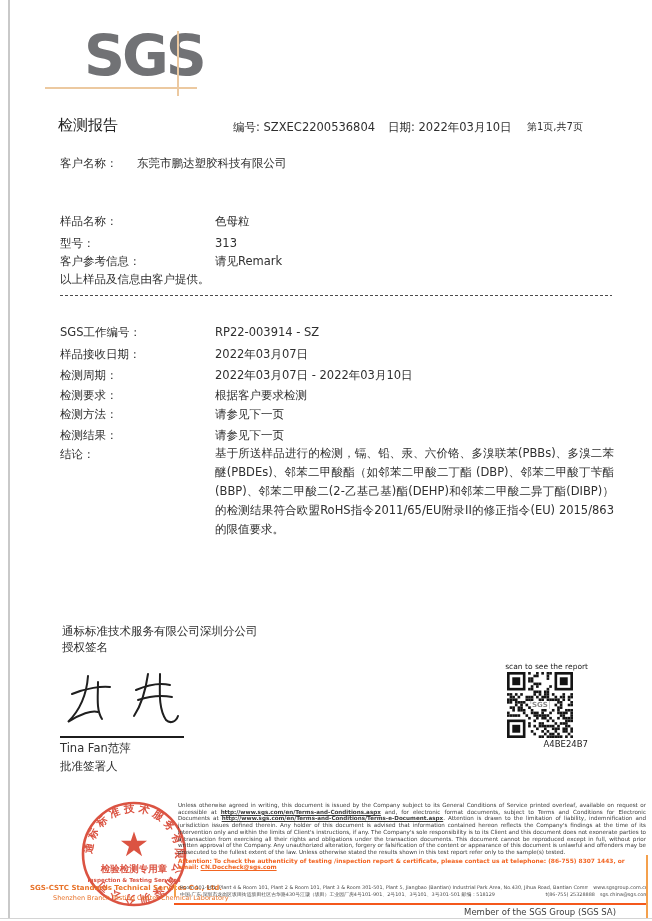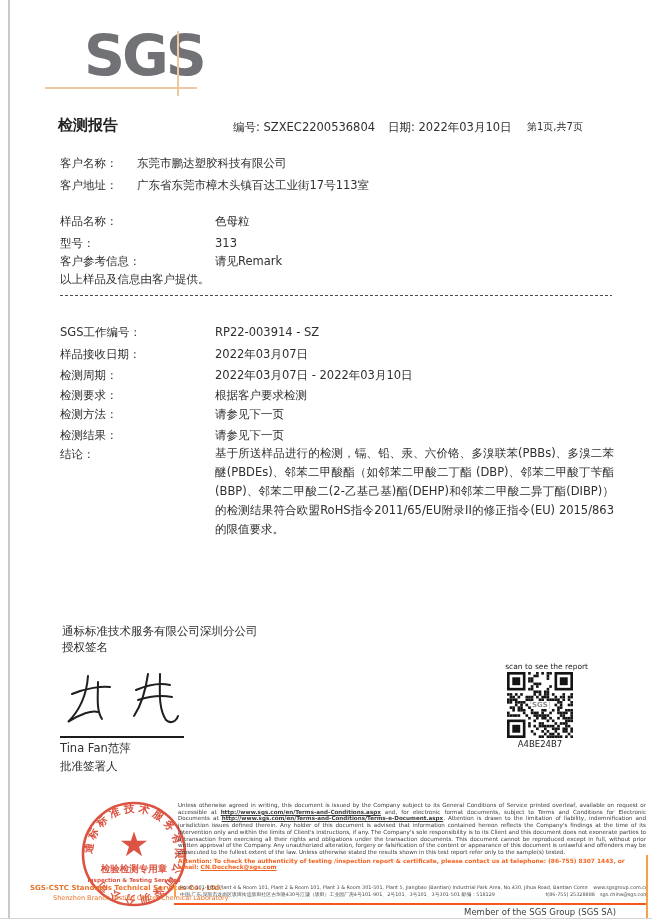--- a/index.html
+++ b/index.html
@@ -11,21 +11,21 @@
   .abs{position:absolute;}
   
   .edge-left{left:8px;top:0;width:2px;height:918px;background:#c9c9c9;}
   .edge-bottom{left:0;top:918px;width:652px;height:1px;background:#d4d4d4;}
   
   .logo-text{left:84px;top:28px;font-size:57px;font-weight:800;color:#717275;
     letter-spacing:-3px;font-family:"DejaVu Sans","Liberation Sans",sans-serif;line-height:1;}
   .logo-hline{left:45px;top:87px;width:152px;height:2px;background:#ecc9a0;}
   .logo-vline{left:177px;top:31px;width:2px;height:65px;background:#ecc9a0;}
   
-  .doc-title{left:58px;top:116px;font-size:15px;font-weight:bold;color:#222;}
+  .doc-title{left:58px;top:116px;font-size:15px;font-weight:normal;color:#222;}
   .report-no{left:233px;top:120px;font-size:11.5px;}
   .report-date{left:388px;top:120px;font-size:11.5px;}
   .page-info{left:527px;top:120px;font-size:10px;}
   
   .row{left:60px;font-size:11.5px;display:flex;white-space:nowrap;}
   .row .lbl{display:inline-block;}
   .row.client .lbl{width:77px;}
   .row.wide .lbl{width:155px;}
   .note-line{left:60px;font-size:11.5px;}
   .dash-sep{left:60px;top:295px;width:552px;height:1px;
@@ -38,21 +38,21 @@
   .sig-auth{left:62px;top:640px;font-size:11.5px;}
   .sig-svg{left:58px;top:664px;}
   .sig-line{left:60px;top:736px;width:124px;height:2px;background:#1c1c1c;}
   .sig-name{left:60px;top:741px;font-size:11.5px;}
   .sig-title{left:60px;top:759px;font-size:11.5px;}
   
   .qr-hint{left:492px;top:662px;width:96px;text-align:right;font-size:7.5px;color:#222;}
   .qr-box{left:507px;top:672px;width:66px;height:66px;}
   .qr-center{position:absolute;left:50%;top:50%;transform:translate(-50%,-50%);
     background:#fff;color:#8a8a8a;font-size:7px;font-weight:bold;padding:0 1px;letter-spacing:0;}
-  .qr-code{left:492px;top:739px;width:96px;text-align:center;font-size:8.5px;color:#222;}
+  .qr-code{left:492px;top:739px;width:96px;text-align:right;font-size:8.5px;color:#222;}
   
   .stamp{left:80px;top:800px;opacity:.92;}
   .footer-co1{left:30px;top:884px;font-size:7px;color:#e8732a;font-weight:bold;}
   .footer-co2{left:42px;top:894px;font-size:6.5px;color:#e8732a;margin-left:11px;}
   
   .legal{left:178px;top:802px;width:468px;height:82px;overflow:hidden;}
   .disclaimer{font-size:5.6px;line-height:6.7px;text-align:justify;color:#3a3a3a;margin:0;}
   .disclaimer .lnk{text-decoration:underline;font-weight:bold;color:#3a3a3a;}
   .attention{font-size:5.9px;line-height:6.8px;color:#f26522;font-weight:bold;margin:2px 0 0 0;}
   .attention .lnk{text-decoration:underline;color:#f26522;}
@@ -77,24 +77,20 @@
   <div class="abs logo-vline"></div>
 
   <div class="abs doc-title">检测报告</div>
   <div class="abs report-no"><span>编号:</span> <span>SZXEC2200536804</span></div>
   <div class="abs report-date"><span>日期:</span> <span>2022年03月10日</span></div>
   <div class="abs page-info">第1页,共7页</div>
 
   <div class="abs row client" style="top:156px">
     <span class="lbl">客户名称：</span>
     <span>东莞市鹏达塑胶科技有限公司</span>
-  </div>
-  <div class="abs row client" style="top:178px">
-    <span class="lbl">客户地址：</span>
-    <span>广东省东莞市樟木头镇百达工业街17号113室</span>
   </div>
   <div class="abs row wide" style="top:214px">
     <span class="lbl">样品名称：</span>
     <span>色母粒</span>
   </div>
   <div class="abs row wide" style="top:236px">
     <span class="lbl">型号：</span>
     <span>313</span>
   </div>
   <div class="abs row wide" style="top:254px">

